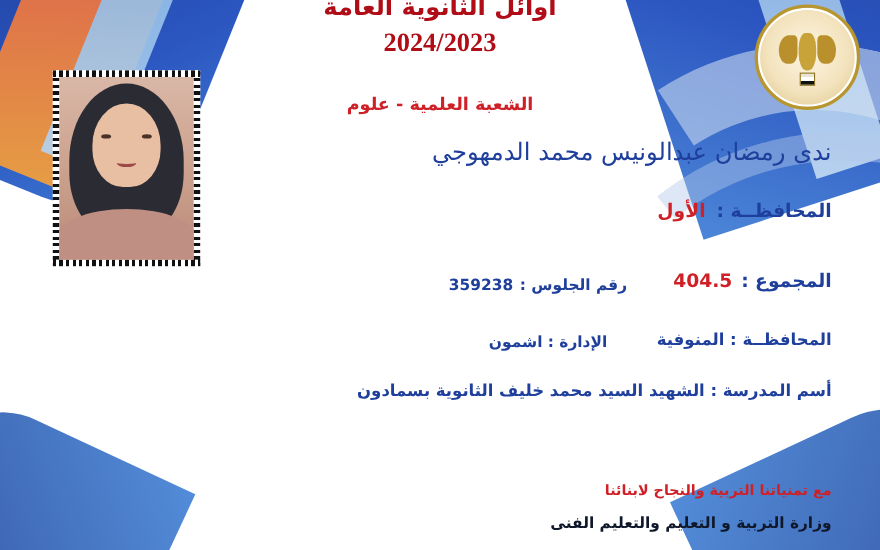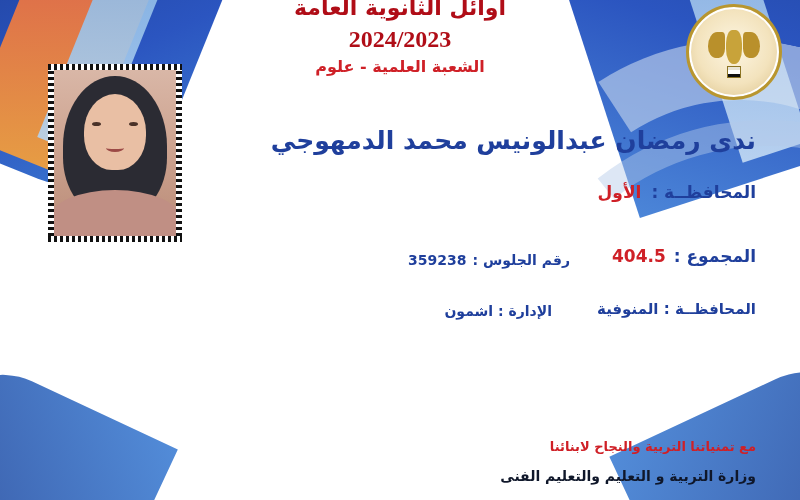--- a/index.html
+++ b/index.html
@@ -129,21 +129,21 @@
     font-weight: bold;
     color: #b00d17;
     margin-top: 6px;
     direction: ltr;
     font-family: Liberation Serif, serif;
   }
   .subtitle-branch {
     font-size: 16px;
     font-weight: bold;
     color: #cf2027;
-    margin-top: 4px;
+    margin-top: 32px;
   }
 
   
   .logo {
     position: absolute;
     top: 4px; right: 18px;
     width: 96px; height: 96px;
     border-radius: 50%;
     background: radial-gradient(circle at 50% 45%, #fdf6e3 0%, #f3e3bd 55%, #d9bf84 100%);
     border: 3px solid #b8962f;
@@ -232,22 +232,22 @@
     transform: translateX(-50%);
     width: 130px; height: 56px;
     background: #c08f84;
     border-radius: 50% 50% 0 0;
   }
 
   
   .name-line {
     position: absolute;
     top: 126px; right: 44px;
-    font-size: 25px;
-    font-weight: bold;
+    font-size: 22px;
+    font-weight: normal;
     color: #1f3f9c;
   }
   .rank-row {
     position: absolute;
     top: 182px; right: 44px;
     font-size: 17px;
     font-weight: bold;
     color: #1f3f9c;
     display: flex;
     align-items: center;
@@ -381,16 +381,20 @@
   <div class="gov-row">
     <span>المحافظــة :</span>
     <span>المنوفية</span>
   </div>
 
   <div class="admin-row">
     <span>الإدارة :</span>
     <span>اشمون</span>
   </div>
 
+  <div class="school-row">
+    <span>أسم المدرسة :</span>
+    <span>الشهيد السيد محمد خليف الثانوية بسمادون</span>
+  </div>
 
   <div class="wish-line">مع تمنياتنا التربية والنجاح لابنائنا</div>
   <div class="ministry-line">وزارة التربية و التعليم والتعليم الفنى</div>
 </div>
 
 </body></html>

